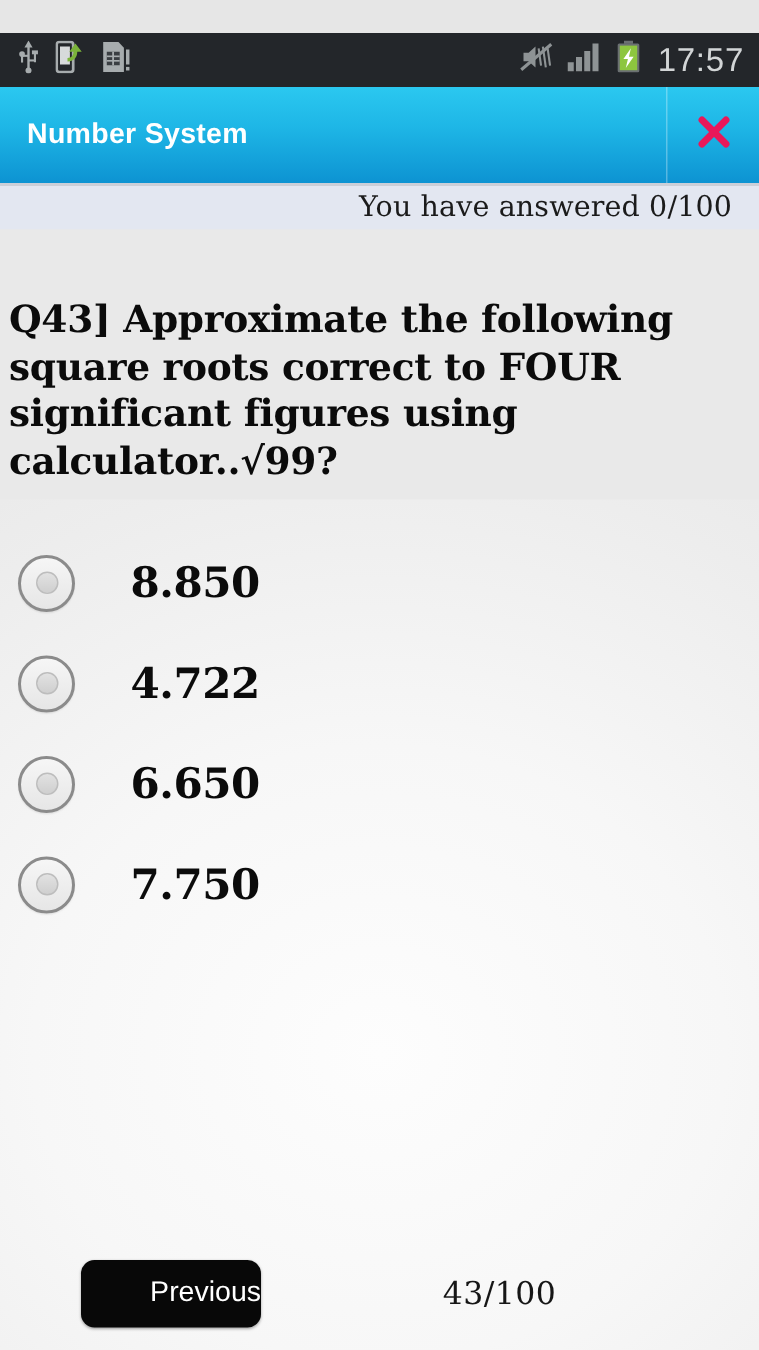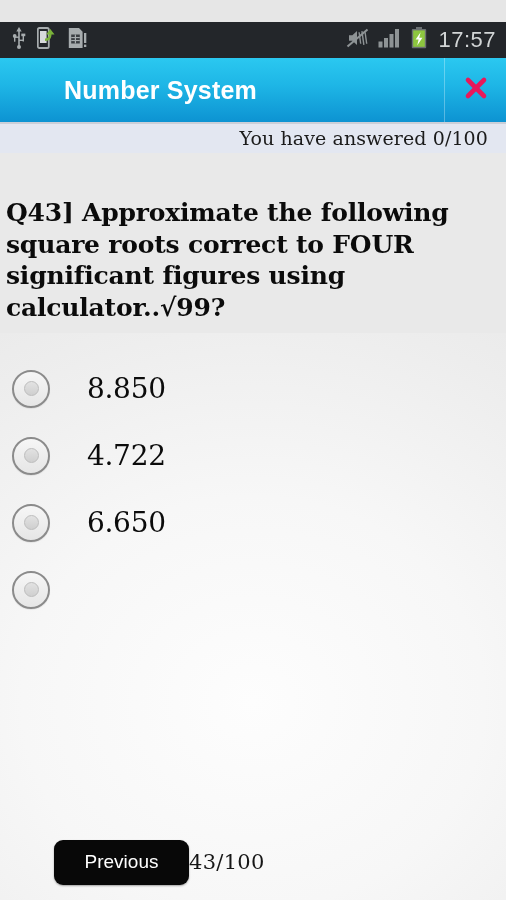--- a/index.html
+++ b/index.html
@@ -36,22 +36,22 @@
   }
 
   
   .titlebar {
     height:64px; flex:0 0 64px;
     background:linear-gradient(to bottom,#2bc8f0 0%,#1eb6e6 42%,#0d93d2 100%);
     display:flex; align-items:center;
     position:relative;
   }
   .titlebar-title {
-    color:#ffffff; font-size:25px; font-weight:bold;
-    padding-left:18px; letter-spacing:0.2px;margin-left:46px;
+    color:#ffffff; font-size:19px; font-weight:bold;
+    padding-left:18px; letter-spacing:0.2px;
   }
   .close-cell {
     margin-left:auto;
     width:62px; height:64px;
     display:flex; align-items:center; justify-content:center;
     border-left:1px solid rgba(255,255,255,0.30);
     cursor:pointer;
   }
   .close-x { display:block; }
   .titlebar::after {
@@ -104,21 +104,21 @@
     display:flex; align-items:center; justify-content:center;
     box-shadow:0 1px 1px rgba(0,0,0,0.07);
   }
   .radio-dot {
     width:15px; height:15px; border-radius:50%;
     background:linear-gradient(to bottom,#e2e2e2 0%,#cfcfcf 100%);
     border:1px solid #bdbdbd;
   }
   .option-label {
     font-family:"DejaVu Serif", serif;
-    font-weight:normal;
+    font-weight:bold;
     font-size:28px;
     color:#0b0b0b;
     margin-left:37px;
     letter-spacing:-0.3px;
   }
 
   .spacer { flex:1 1 auto; }
 
   
   .navbar {
@@ -127,31 +127,33 @@
     padding:0 54px 12px 54px;
   }
   .nav-btn {
     background:#080808;
     color:#ffffff;
     border:none;
     border-radius:9px;
     font-size:19px;
     font-family:"Liberation Sans", sans-serif;
     padding:11px 0 12px 0;
-    width:135px;
-    text-align:center;
+    width:120px;
+    text-align:right;
     cursor:pointer;
     box-shadow:0 1px 2px rgba(0,0,0,0.35);
   }
   .nav-count {
     flex:1 1 auto;
+    text-align:center;
     font-family:"DejaVu Serif", serif;
     font-size:21px;
     color:#161616;
     letter-spacing:0.3px;
+    margin-left:40px;
   }
 </style>
 </head>
 <body>
 
 <div id="app">
 
   <div class="statusbar">
     <div class="sb-left">
       <span class="sb-ico">
@@ -260,20 +262,21 @@
     <div class="option-row">
       <span class="radio">
           <span class="radio-dot"></span>
         </span>
       <span class="option-label">6.650</span>
     </div>
     <div class="option-row">
       <span class="radio">
           <span class="radio-dot"></span>
         </span>
+      <span class="option-label">7.750</span>
     </div>
   </div>
 
   <div class="spacer"></div>
 
   <div class="navbar">
     <button class="nav-btn">Previous</button>
     <span class="nav-count">43/100</span>
   </div>
 

